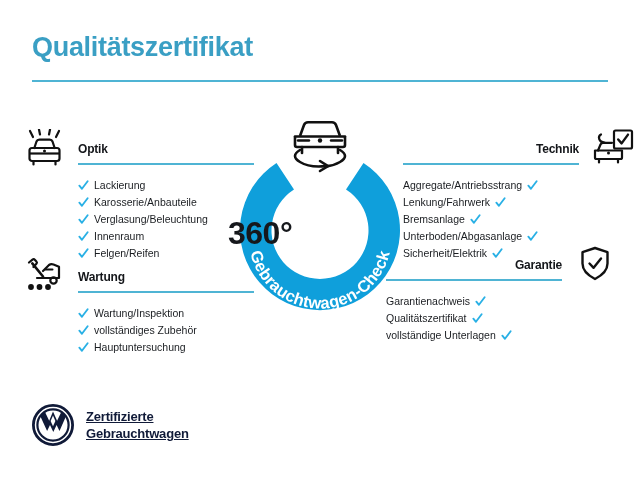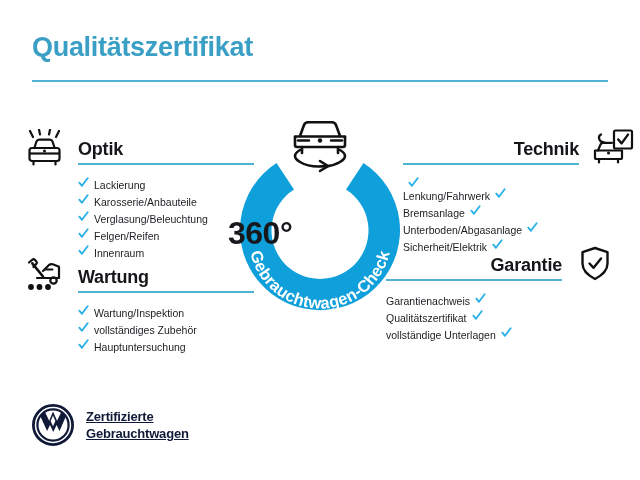--- a/index.html
+++ b/index.html
@@ -70,21 +70,21 @@
   }
   .head-text-wrap {
     flex: 1 1 auto;
     min-width: 0;
     padding-top: 8px;
   }
   .section-left .head-text-wrap { padding-left: 10px; }
   .section-right .head-text-wrap { padding-right: 10px; }
 
   .sec-title {
-    font-size: 18px;
+    font-size: 12px;
     font-weight: bold;
     color: #14161a;
     line-height: 18px;
     letter-spacing: -0.2px;
     white-space: nowrap;
   }
   .section-right .sec-title { text-align: right; }
 
   .sec-rule {
     height: 2px;
@@ -93,20 +93,21 @@
     width: 100%;
   }
 
   .sec-list {
     list-style: none;
     margin: 9px 0 0 0;
     padding: 0;
   }
   .sec-list li {
     display: flex;
+    align-items: center;
     font-size: 10.5px;
     color: #1a1d21;
     line-height: 17px;
     white-space: nowrap;
   }
   .section-left .sec-list li { justify-content: flex-start; }
   .section-right .sec-list li { justify-content: flex-end; flex-direction: row-reverse; }
 
   .check {
     flex: 0 0 auto;
@@ -244,29 +245,29 @@
             </svg>
         </span>
         <span>Verglasung/Beleuchtung</span>
       </li>
       <li>
         <span class="check">
           <svg width="11" height="11" viewBox="0 0 12 12">
               <path d="M1.5 6.2 L4.3 9.6 L10.5 1.4" stroke="#29b0e5" stroke-width="2" fill="none" stroke-linecap="round" stroke-linejoin="round"></path>
             </svg>
         </span>
+        <span>Innenraum</span>
+      </li>
+      <li>
+        <span class="check">
+          <svg width="11" height="11" viewBox="0 0 12 12">
+              <path d="M1.5 6.2 L4.3 9.6 L10.5 1.4" stroke="#29b0e5" stroke-width="2" fill="none" stroke-linecap="round" stroke-linejoin="round"></path>
+            </svg>
+        </span>
         <span>Felgen/Reifen</span>
-      </li>
-      <li>
-        <span class="check">
-          <svg width="11" height="11" viewBox="0 0 12 12">
-              <path d="M1.5 6.2 L4.3 9.6 L10.5 1.4" stroke="#29b0e5" stroke-width="2" fill="none" stroke-linecap="round" stroke-linejoin="round"></path>
-            </svg>
-        </span>
-        <span>Innenraum</span>
       </li>
     </ul>
   </div>
 
   <div id="sec-wartung" class="section section-left">
     <div class="section-head">
       <span class="sec-icon">
         <svg width="44" height="38" viewBox="0 0 44 38" fill="none" xmlns="http://www.w3.org/2000/svg">
           <path d="M20 14 L26 8 Q28 6.5 30.5 7.5 L36 9.8 L36 21 L14 21" stroke="#111" stroke-width="2.2" fill="none" stroke-linejoin="round" stroke-linecap="round"></path>
           <path d="M22.5 12.5 L29.5 12.5" stroke="#111" stroke-width="2" stroke-linecap="round"></path>
@@ -331,20 +332,21 @@
         <div class="sec-rule"></div>
       </div>
     </div>
     <ul class="sec-list">
       <li>
         <span class="check">
           <svg width="11" height="11" viewBox="0 0 12 12">
               <path d="M1.5 6.2 L4.3 9.6 L10.5 1.4" stroke="#29b0e5" stroke-width="2" fill="none" stroke-linecap="round" stroke-linejoin="round"></path>
             </svg>
         </span>
+        <span>Aggregate/Antriebsstrang</span>
       </li>
       <li>
         <span class="check">
           <svg width="11" height="11" viewBox="0 0 12 12">
               <path d="M1.5 6.2 L4.3 9.6 L10.5 1.4" stroke="#29b0e5" stroke-width="2" fill="none" stroke-linecap="round" stroke-linejoin="round"></path>
             </svg>
         </span>
         <span>Lenkung/Fahrwerk</span>
       </li>
       <li>

